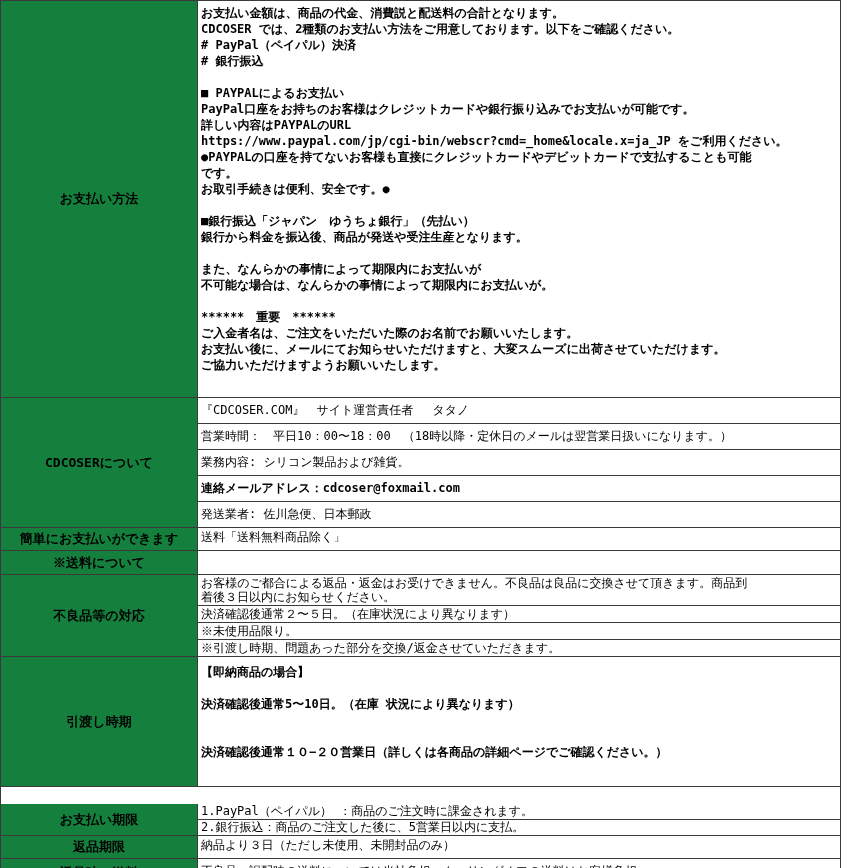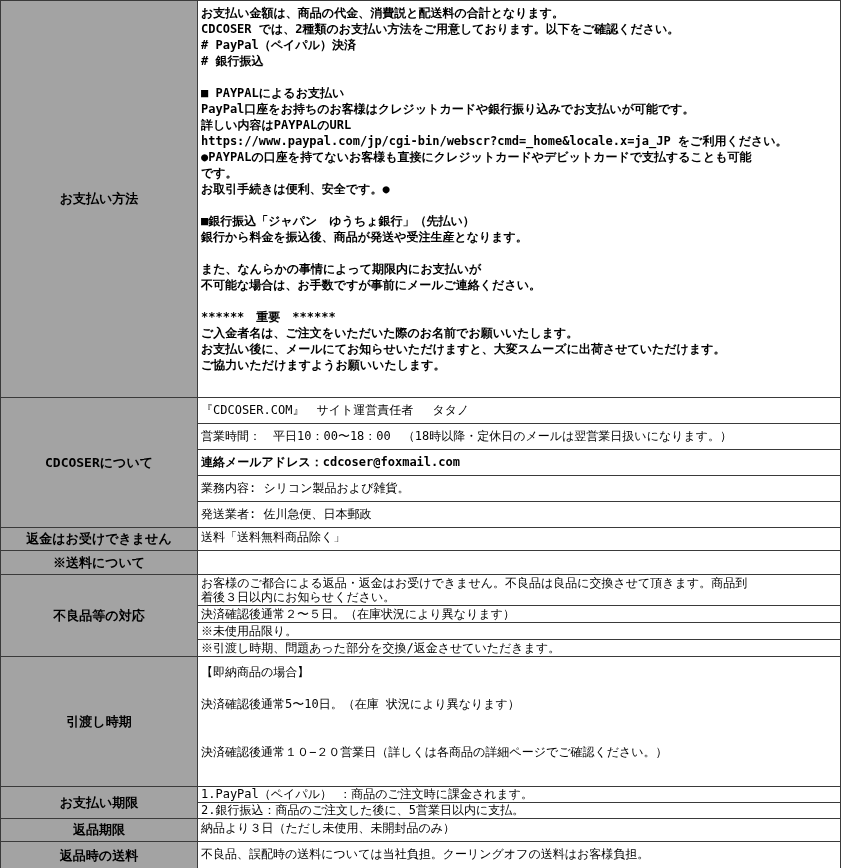--- a/index.html
+++ b/index.html
@@ -16,21 +16,21 @@
     background: #ffffff;
   }
   .row {
     display: flex;
     border-bottom: 1px solid #3a3a3a;
   }
   .row:last-child { border-bottom: none; }
   .label-cell {
     flex: 0 0 197px;
     width: 197px;
-    background: #a3a3a3;
+    background: #15803d;
     border-right: 1px solid #3a3a3a;
     display: flex;
     align-items: center;
     justify-content: center;
     text-align: center;
     font-weight: bold;
     font-size: 13px;
     line-height: 16px;
     padding: 2px;
   }
@@ -55,22 +55,22 @@
   
   .row-payment-method   { min-height: 397px; }
   .row-payment-method .cell { padding: 4px 3px; line-height: 16px; font-weight: bold; }
   .row-about-cdcoser    { min-height: 130px; }
   .row-about-cdcoser .cell { padding: 5px 3px; }
   .row-extra-fees       { min-height: 23px; }
   .row-shipping-note    { min-height: 24px; }
   .row-defective-items  { min-height: 80px; }
   .row-defective-items .cell { padding: 1px 3px; line-height: 14px; }
   .row-delivery-time    { min-height: 130px; }
-  .row-delivery-time .cell { padding: 7px 3px; line-height: 16px; }
-  .row-payment-deadline { min-height: 30px; }
+  .row-delivery-time .cell { padding: 7px 3px; line-height: 16px; font-weight: bold; }
+  .row-payment-deadline { min-height: 30px; margin-top: 17px; }
   .row-payment-deadline .cell { padding: 0 3px; }
   .row-return-deadline  { min-height: 23px; }
   .row-return-shipping  { min-height: 28px; }
   .row-return-shipping .cell { padding: 5px 3px; }
 </style>
 </head>
 <body>
 
 <div class="info-table">
     <div class="row row-payment-method">
@@ -87,51 +87,51 @@
           <div class="line">詳しい内容はPAYPALのURL</div>
           <div class="line">https://www.paypal.com/jp/cgi-bin/webscr?cmd=_home&amp;locale.x=ja_JP をご利用ください。</div>
           <div class="line">●PAYPALの口座を持てないお客様も直接にクレジットカードやデビットカードで支払することも可能</div>
           <div class="line">です。</div>
           <div class="line">お取引手続きは便利、安全です。●</div>
           <div class="line"></div>
           <div class="line">■銀行振込「ジャパン　ゆうちょ銀行」（先払い）</div>
           <div class="line">銀行から料金を振込後、商品が発送や受注生産となります。</div>
           <div class="line"></div>
           <div class="line">また、なんらかの事情によって期限内にお支払いが</div>
-          <div class="line">不可能な場合は、お手数ですが事前にメールご連絡ください。</div>
+          <div class="line">不可能な場合は、なんらかの事情によって期限内にお支払いが。</div>
           <div class="line"></div>
           <div class="line">******　重要　******</div>
           <div class="line">ご入金者名は、ご注文をいただいた際のお名前でお願いいたします。</div>
           <div class="line">お支払い後に、メールにてお知らせいただけますと、大変スムーズに出荷させていただけます。</div>
           <div class="line">ご協力いただけますようお願いいたします。</div>
         </div>
       </div>
     </div>
     <div class="row row-about-cdcoser">
       <div class="label-cell">CDCOSERについて</div>
       <div class="right-col">
         <div class="cell">
           <div class="line">『CDCOSER.COM』　サイト運営責任者　 タタノ</div>
         </div>
         <div class="cell">
           <div class="line">営業時間：　平日10：00〜18：00　（18時以降・定休日のメールは翌営業日扱いになります。）</div>
         </div>
+        <div class="cell">
+          <div class="line">業務内容: シリコン製品および雑貨。</div>
+        </div>
         <div class="cell bold">
           <div class="line">連絡メールアドレス：cdcoser@foxmail.com</div>
-        </div>
-        <div class="cell">
-          <div class="line">業務内容: シリコン製品および雑貨。</div>
         </div>
         <div class="cell">
           <div class="line">発送業者: 佐川急便、日本郵政</div>
         </div>
       </div>
     </div>
     <div class="row row-extra-fees">
-      <div class="label-cell">返金はお受けできません</div>
+      <div class="label-cell">簡単にお支払いができます</div>
       <div class="right-col">
         <div class="cell">
           <div class="line">送料「送料無料商品除く」</div>
         </div>
       </div>
     </div>
     <div class="row row-shipping-note">
       <div class="label-cell">※送料について</div>
     </div>
     <div class="row row-defective-items">

